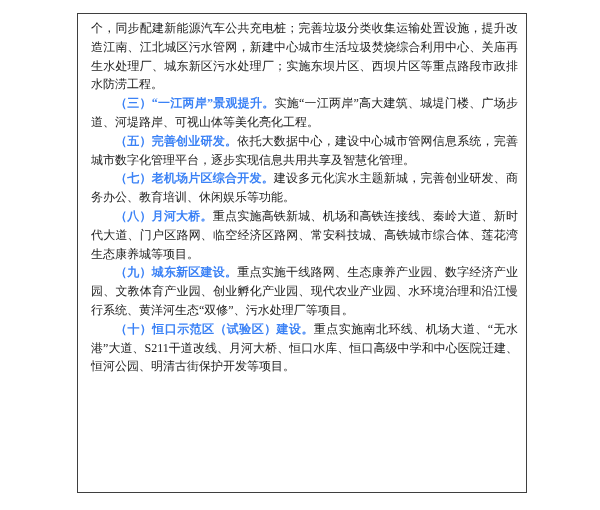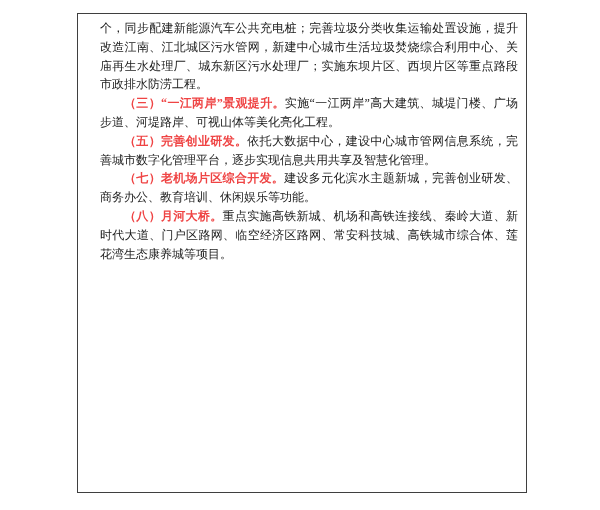--- a/index.html
+++ b/index.html
@@ -15,58 +15,60 @@
   }
   .page-frame {
     position: absolute;
     left: 77px;
     top: 13px;
     width: 450px;
     height: 480px;
     box-sizing: border-box;
     border: 1px solid #3f3f3f;
     background: #ffffff;
-    padding: 5px 8px 4px 22px;
+    padding: 5px 8px 4px 13px;
     overflow: hidden;
   }
   .doc {
     font-size: 12px;
     line-height: 18.8px;
     color: #1b1b1b;
     text-align: justify;
     letter-spacing: 0;
   }
   p.para {
     margin: 0;
     padding: 0;
     text-indent: 2em;
   }
   p.para.continuation {
     text-indent: 0;
   }
   .head {
     font-weight: bold;
-    color: #ef4444;
+    color: #3b82f6;
   }
 </style>
 </head>
 <body>
 
 <div class="page-frame">
   <div class="doc">
 
     <p class="para continuation"><span class="head"></span><span>个，同步配建新能源汽车公共充电桩；完善垃圾分类收集运输处置设施，提升改造江南、江北城区污水管网，新建中心城市生活垃圾焚烧综合利用中心、关庙再生水处理厂、城东新区污水处理厂；实施东坝片区、西坝片区等重点路段市政排水防涝工程。</span></p>
 
     <p class="para"><span class="head">（三）“一江两岸”景观提升。</span><span>实施“一江两岸”高大建筑、城堤门楼、广场步道、河堤路岸、可视山体等美化亮化工程。</span></p>
 
 
     <p class="para"><span class="head">（五）完善创业研发。</span><span>依托大数据中心，建设中心城市管网信息系统，完善城市数字化管理平台，逐步实现信息共用共享及智慧化管理。</span></p>
 
 
     <p class="para"><span class="head">（七）老机场片区综合开发。</span><span>建设多元化滨水主题新城，完善创业研发、商务办公、教育培训、休闲娱乐等功能。</span></p>
 
     <p class="para"><span class="head">（八）月河大桥。</span><span>重点实施高铁新城、机场和高铁连接线、秦岭大道、新时代大道、门户区路网、临空经济区路网、常安科技城、高铁城市综合体、莲花湾生态康养城等项目。</span></p>
 
+    <p class="para"><span class="head">（九）城东新区建设。</span><span>重点实施干线路网、生态康养产业园、数字经济产业园、文教体育产业园、创业孵化产业园、现代农业产业园、水环境治理和沿江慢行系统、黄洋河生态“双修”、污水处理厂等项目。</span></p>
 
+    <p class="para"><span class="head">（十）恒口示范区（试验区）建设。</span><span>重点实施南北环线、机场大道、“无水港”大道、S211干道改线、月河大桥、恒口水库、恒口高级中学和中心医院迁建、恒河公园、明清古街保护开发等项目。</span></p>
 
 
   </div>
 </div>
 
 </body></html>

